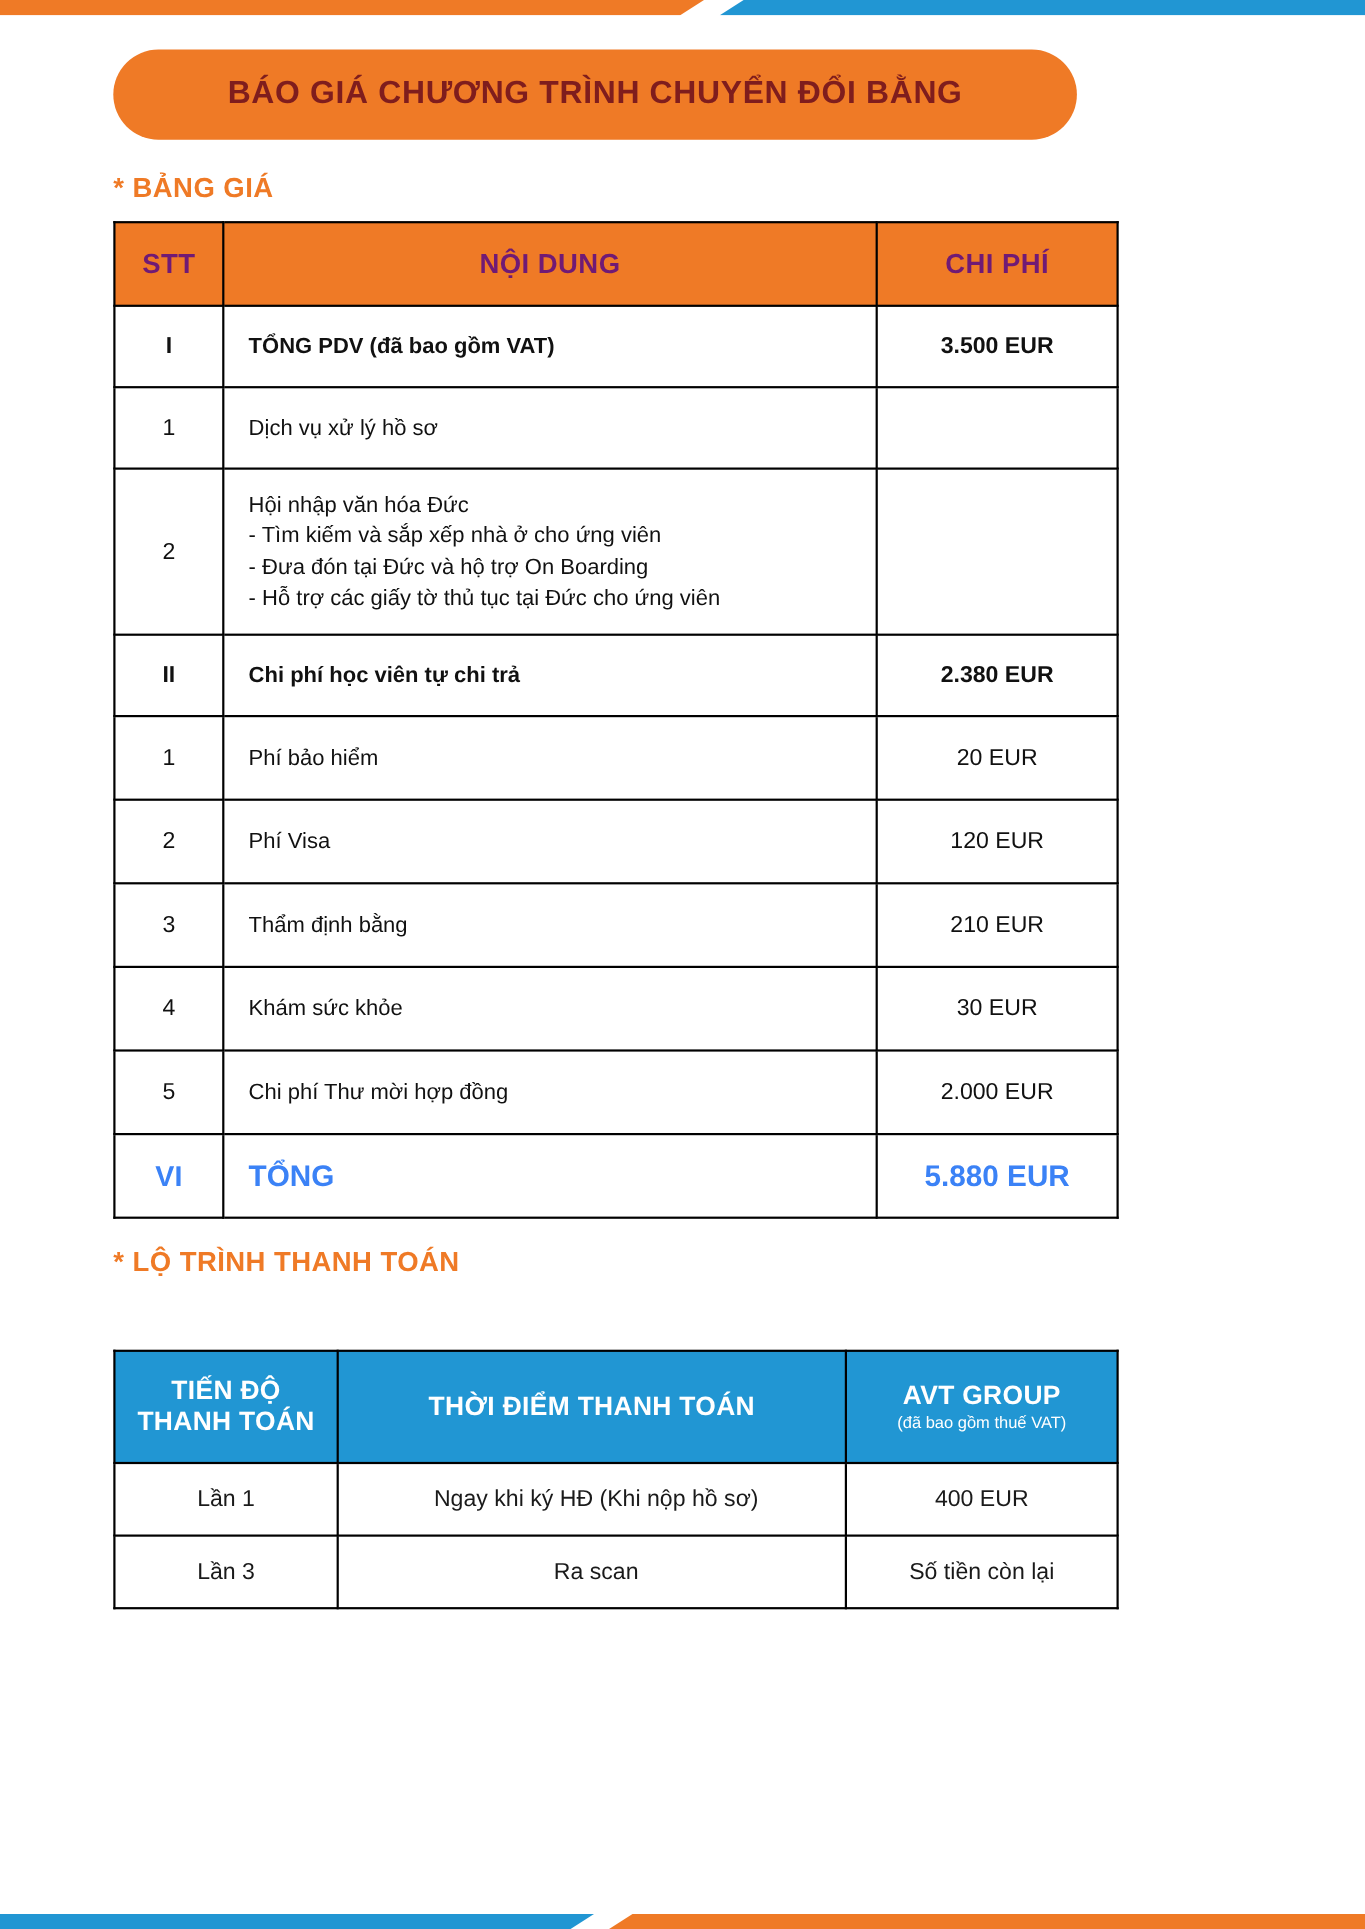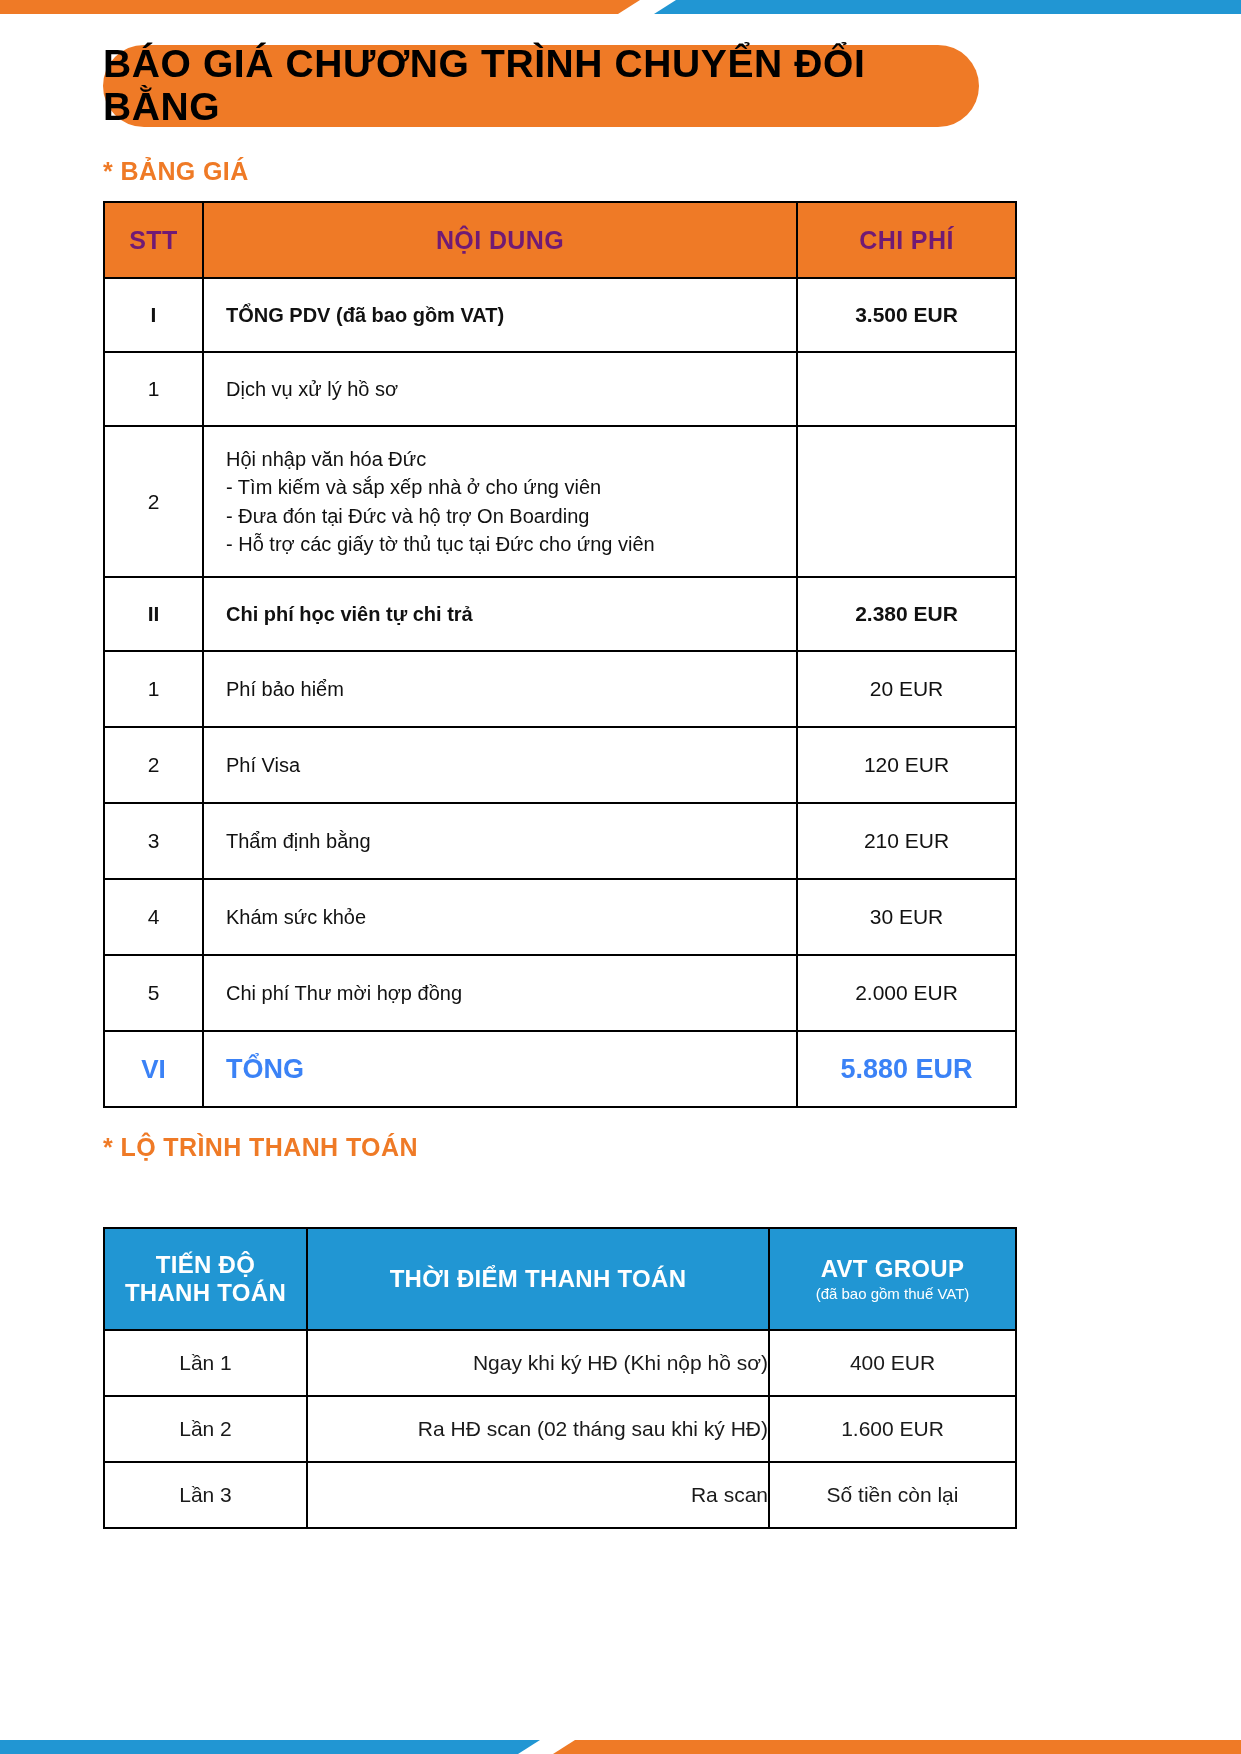--- a/index.html
+++ b/index.html
@@ -65,24 +65,25 @@
     top: 45px;
     width: 876px;
     height: 82px;
     background: #ef7a26;
     border-radius: 41px;
     display: flex;
     align-items: center;
     justify-content: center;
   }
   .title-pill .title-text {
-    color: #000000;
-    font-size: 39px;
+    color: #7f1d1d;
+    font-size: 29px;
     font-weight: bold;
     letter-spacing: 0.6px;
+    text-align: center;
     line-height: 1.1;
   }
 
   
   .section-heading {
     position: absolute;
     left: 103px;
     color: #ef7a26;
     font-size: 25px;
     font-weight: bold;
@@ -181,21 +182,21 @@
     display: block;
     font-size: 15px;
     font-weight: normal;
     margin-top: 2px;
   }
   #payment-table tbody td {
     height: 64px;
     font-size: 21px;
   }
   #payment-table td.p-tien-cell { text-align: center; }
-  #payment-table td.p-thoi-cell { text-align: right; padding-left: 8px; }
+  #payment-table td.p-thoi-cell { text-align: center; padding-left: 8px; }
   #payment-table td.p-avt-cell  { text-align: center; }
 </style>
 </head>
 <body>
 
 <div class="band band-top">
   <div class="seg seg-orange"></div>
   <div class="seg seg-blue"></div>
 </div>
 
@@ -318,25 +319,20 @@
     </tr>
   </thead>
   <tbody>
 
     <tr>
       <td class="p-tien-cell">Lần 1</td>
       <td class="p-thoi-cell">Ngay khi ký HĐ (Khi nộp hồ sơ)</td>
       <td class="p-avt-cell">400 EUR</td>
     </tr>
 
-    <tr>
-      <td class="p-tien-cell">Lần 2</td>
-      <td class="p-thoi-cell">Ra HĐ scan (02 tháng sau khi ký HĐ)</td>
-      <td class="p-avt-cell">1.600 EUR</td>
-    </tr>
 
     <tr>
       <td class="p-tien-cell">Lần 3</td>
       <td class="p-thoi-cell">Ra scan</td>
       <td class="p-avt-cell">Số tiền còn lại</td>
     </tr>
 
   </tbody>
 </table>
 

